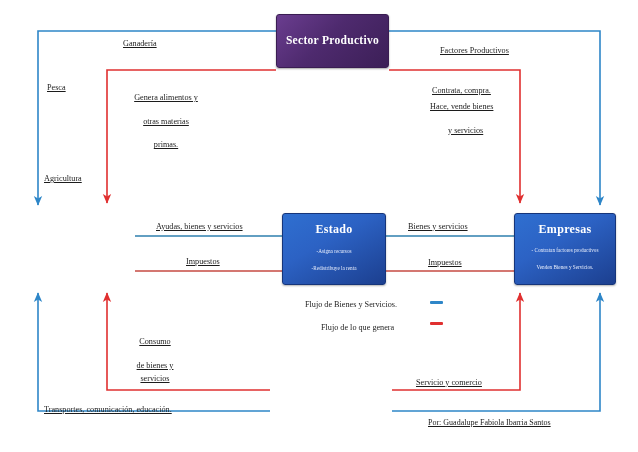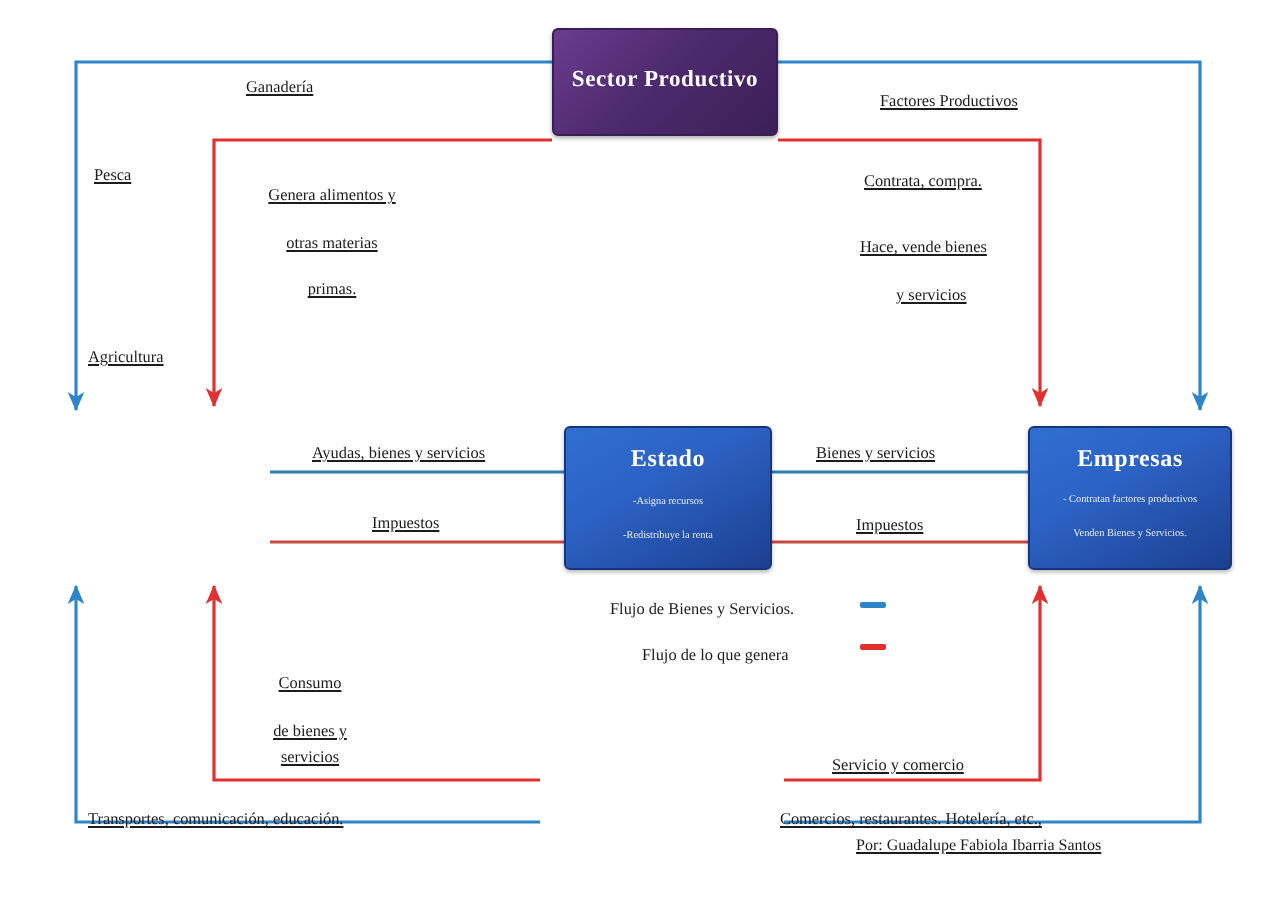--- a/index.html
+++ b/index.html
@@ -111,21 +111,21 @@
 
   #lbl-ganaderia     { left: 123px; top: 38px; }
   #lbl-pesca         { left: 47px;  top: 82px; }
   #lbl-agricultura   { left: 44px;  top: 173px; }
   #lbl-genera        { left: 114px; top: 92px; width: 104px; }
   #lbl-genera div:nth-child(2) { margin-top: 11px; }
   #lbl-genera div:nth-child(3) { margin-top: 11px; }
 
   #lbl-factores      { left: 440px; top: 45px; }
   #lbl-contrata      { left: 432px; top: 85px; }
-  #lbl-hace          { left: 430px; top: 118px; width: 104px; text-align: left;}
+  #lbl-hace          { left: 430px; top: 101px; width: 104px; text-align: left;}
   #lbl-hace div:nth-child(2) { margin-top: 11px; margin-left: 18px; }
 
   #lbl-ayudas        { left: 156px; top: 221px; }
   #lbl-impuestos-l   { left: 186px; top: 256px; }
   #lbl-bienes-serv-r { left: 408px; top: 221px; }
   #lbl-impuestos-r   { left: 428px; top: 257px; }
 
   #lbl-consumo       { left: 118px; top: 336px; width: 74px; }
   #lbl-consumo div:nth-child(2) { margin-top: 11px; }
   #lbl-consumo div:nth-child(3) { margin-top: 1px; }
@@ -231,21 +231,20 @@
   <div class="lbl" id="lbl-impuestos-r">Impuestos</div>
 
   <div class="lbl multi" id="lbl-consumo">
     <div>Consumo</div>
     <div>de bienes y</div>
     <div>servicios</div>
   </div>
 
   <div class="lbl" id="lbl-transportes">Transportes, comunicación, educación.</div>
   <div class="lbl" id="lbl-servicio-com">Servicio y comercio</div>
-  <div class="lbl" id="lbl-comercios">Comercios, restaurantes. Hotelería, etc.,</div>
   <div class="lbl credit" id="lbl-credito">Por: Guadalupe Fabiola Ibarria Santos</div>
 
   <div class="legend-item" id="legend-flujo-bienes">Flujo de Bienes y Servicios.</div>
   <div class="legend-swatch" id="legend-swatch-blue"></div>
   <div class="legend-item" id="legend-flujo-genera">Flujo de lo que genera</div>
   <div class="legend-swatch" id="legend-swatch-red"></div>
 
 </div>
 
 </body></html>

